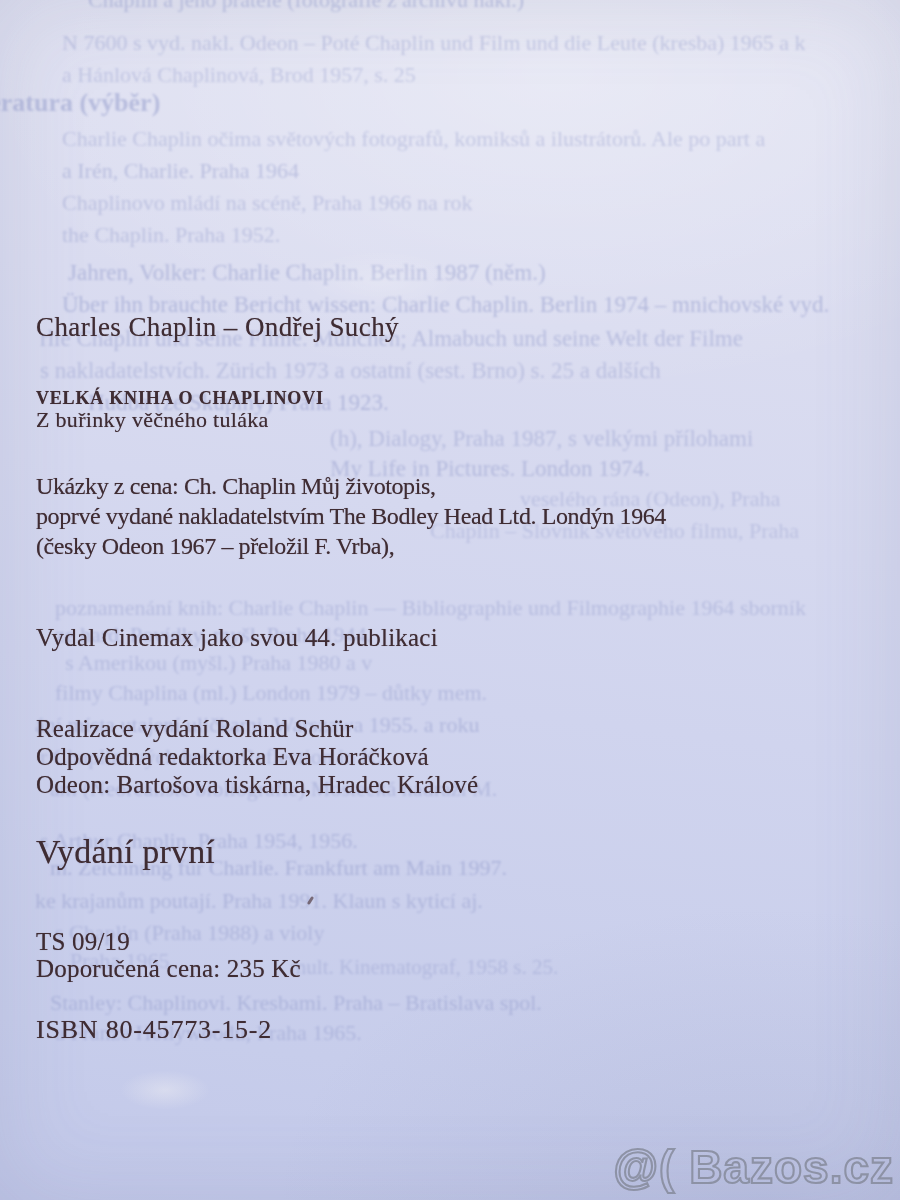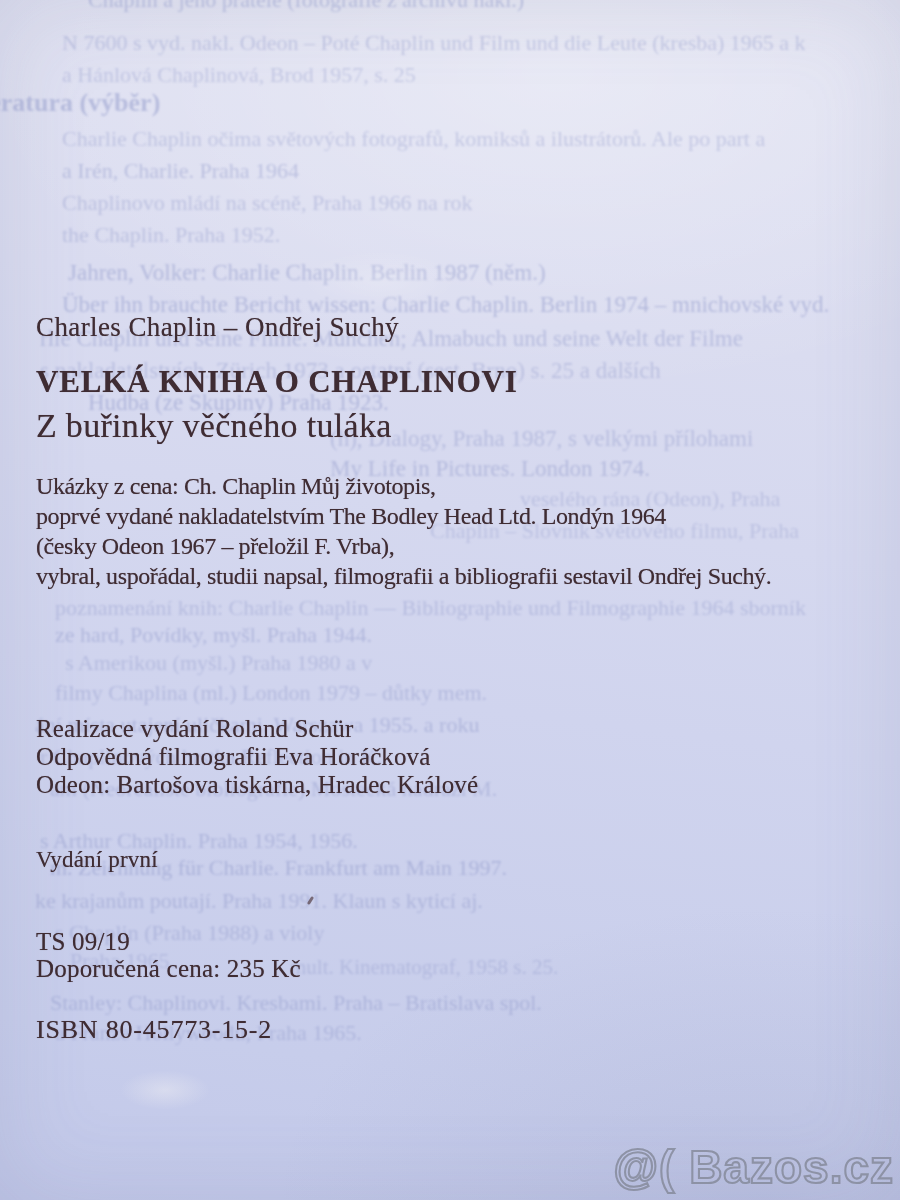--- a/index.html
+++ b/index.html
@@ -20,26 +20,26 @@
   .gline{
     position:absolute;white-space:nowrap;
     color:#8e97c9;filter:blur(1.2px);
     font-family:"Liberation Serif","DejaVu Serif",serif;
   }
   
   .ink{position:absolute;z-index:2;color:#3f2c33;
        text-shadow:0 0 0.7px rgba(63,44,51,0.55);}
   .block{position:absolute;left:36px;white-space:nowrap;}
   .author-line{top:312px;font-size:27px;letter-spacing:0.4px;}
-  .book-title{top:364px;font-size:31px;font-weight:bold;letter-spacing:0.8px;}
-  .book-subtitle{top:407px;font-size:34px;letter-spacing:0.3px;}
+  .book-title{top:388px;font-size:18px;font-weight:bold;letter-spacing:0.8px;}
+  .book-subtitle{top:407px;font-size:22px;letter-spacing:0.3px;}
   .excerpt{top:471px;font-size:24px;line-height:30px;letter-spacing:-0.4px;}
   .publisher{top:622px;font-size:25px;line-height:31px;letter-spacing:0.2px;}
   .production{top:715px;font-size:25px;line-height:28px;letter-spacing:0.1px;}
-  .edition{top:838px;font-size:23px;line-height:27px;letter-spacing:0.2px;margin-top:8px;}
+  .edition{top:838px;font-size:34px;line-height:27px;letter-spacing:0.2px;}
   .pricing{top:928px;font-size:25px;line-height:27px;letter-spacing:0.2px;}
   .isbn-line{top:1015px;font-size:26px;letter-spacing:0.8px;}
   .speck{
     position:absolute;left:309px;top:896px;width:3px;height:9px;z-index:2;
     background:#5d4a52;opacity:0.75;border-radius:2px;transform:rotate(32deg);
   }
   .watermark{
     position:absolute;right:6px;top:1140px;z-index:3;
     font-family:"Liberation Sans","DejaVu Sans",sans-serif;
     font-size:46px;font-weight:bold;letter-spacing:1px;
@@ -98,29 +98,29 @@
   <div class="ink block author-line">Charles Chaplin – Ondřej Suchý</div>
 
   <div class="ink block book-title">VELKÁ KNIHA O CHAPLINOVI</div>
 
   <div class="ink block book-subtitle">Z buřinky věčného tuláka</div>
 
   <div class="ink block excerpt">
     <div>Ukázky z cena: Ch. Chaplin Můj životopis,</div>
     <div>poprvé vydané nakladatelstvím The Bodley Head Ltd. Londýn 1964</div>
     <div>(česky Odeon 1967 – přeložil F. Vrba),</div>
-    <div>vybral, uspořádal, studii napsal, filmografii a bibliografii sestavil Ondřej Suchý.</div>
   </div>
 
   <div class="ink block publisher">
+    <div>Vydal Cinemax jako svou 44. publikaci</div>
   </div>
 
   <div class="ink block production">
     <div>Realizace vydání Roland Schür</div>
-    <div>Odpovědná filmografii Eva Horáčková</div>
+    <div>Odpovědná redaktorka Eva Horáčková</div>
     <div>Odeon: Bartošova tiskárna, Hradec Králové</div>
   </div>
 
   <div class="ink block edition">
     <div>Vydání první</div>
   </div>
 
   <div class="ink block pricing">
     <div>TS 09/19</div>
     <div>Doporučená cena: 235 Kč</div>

